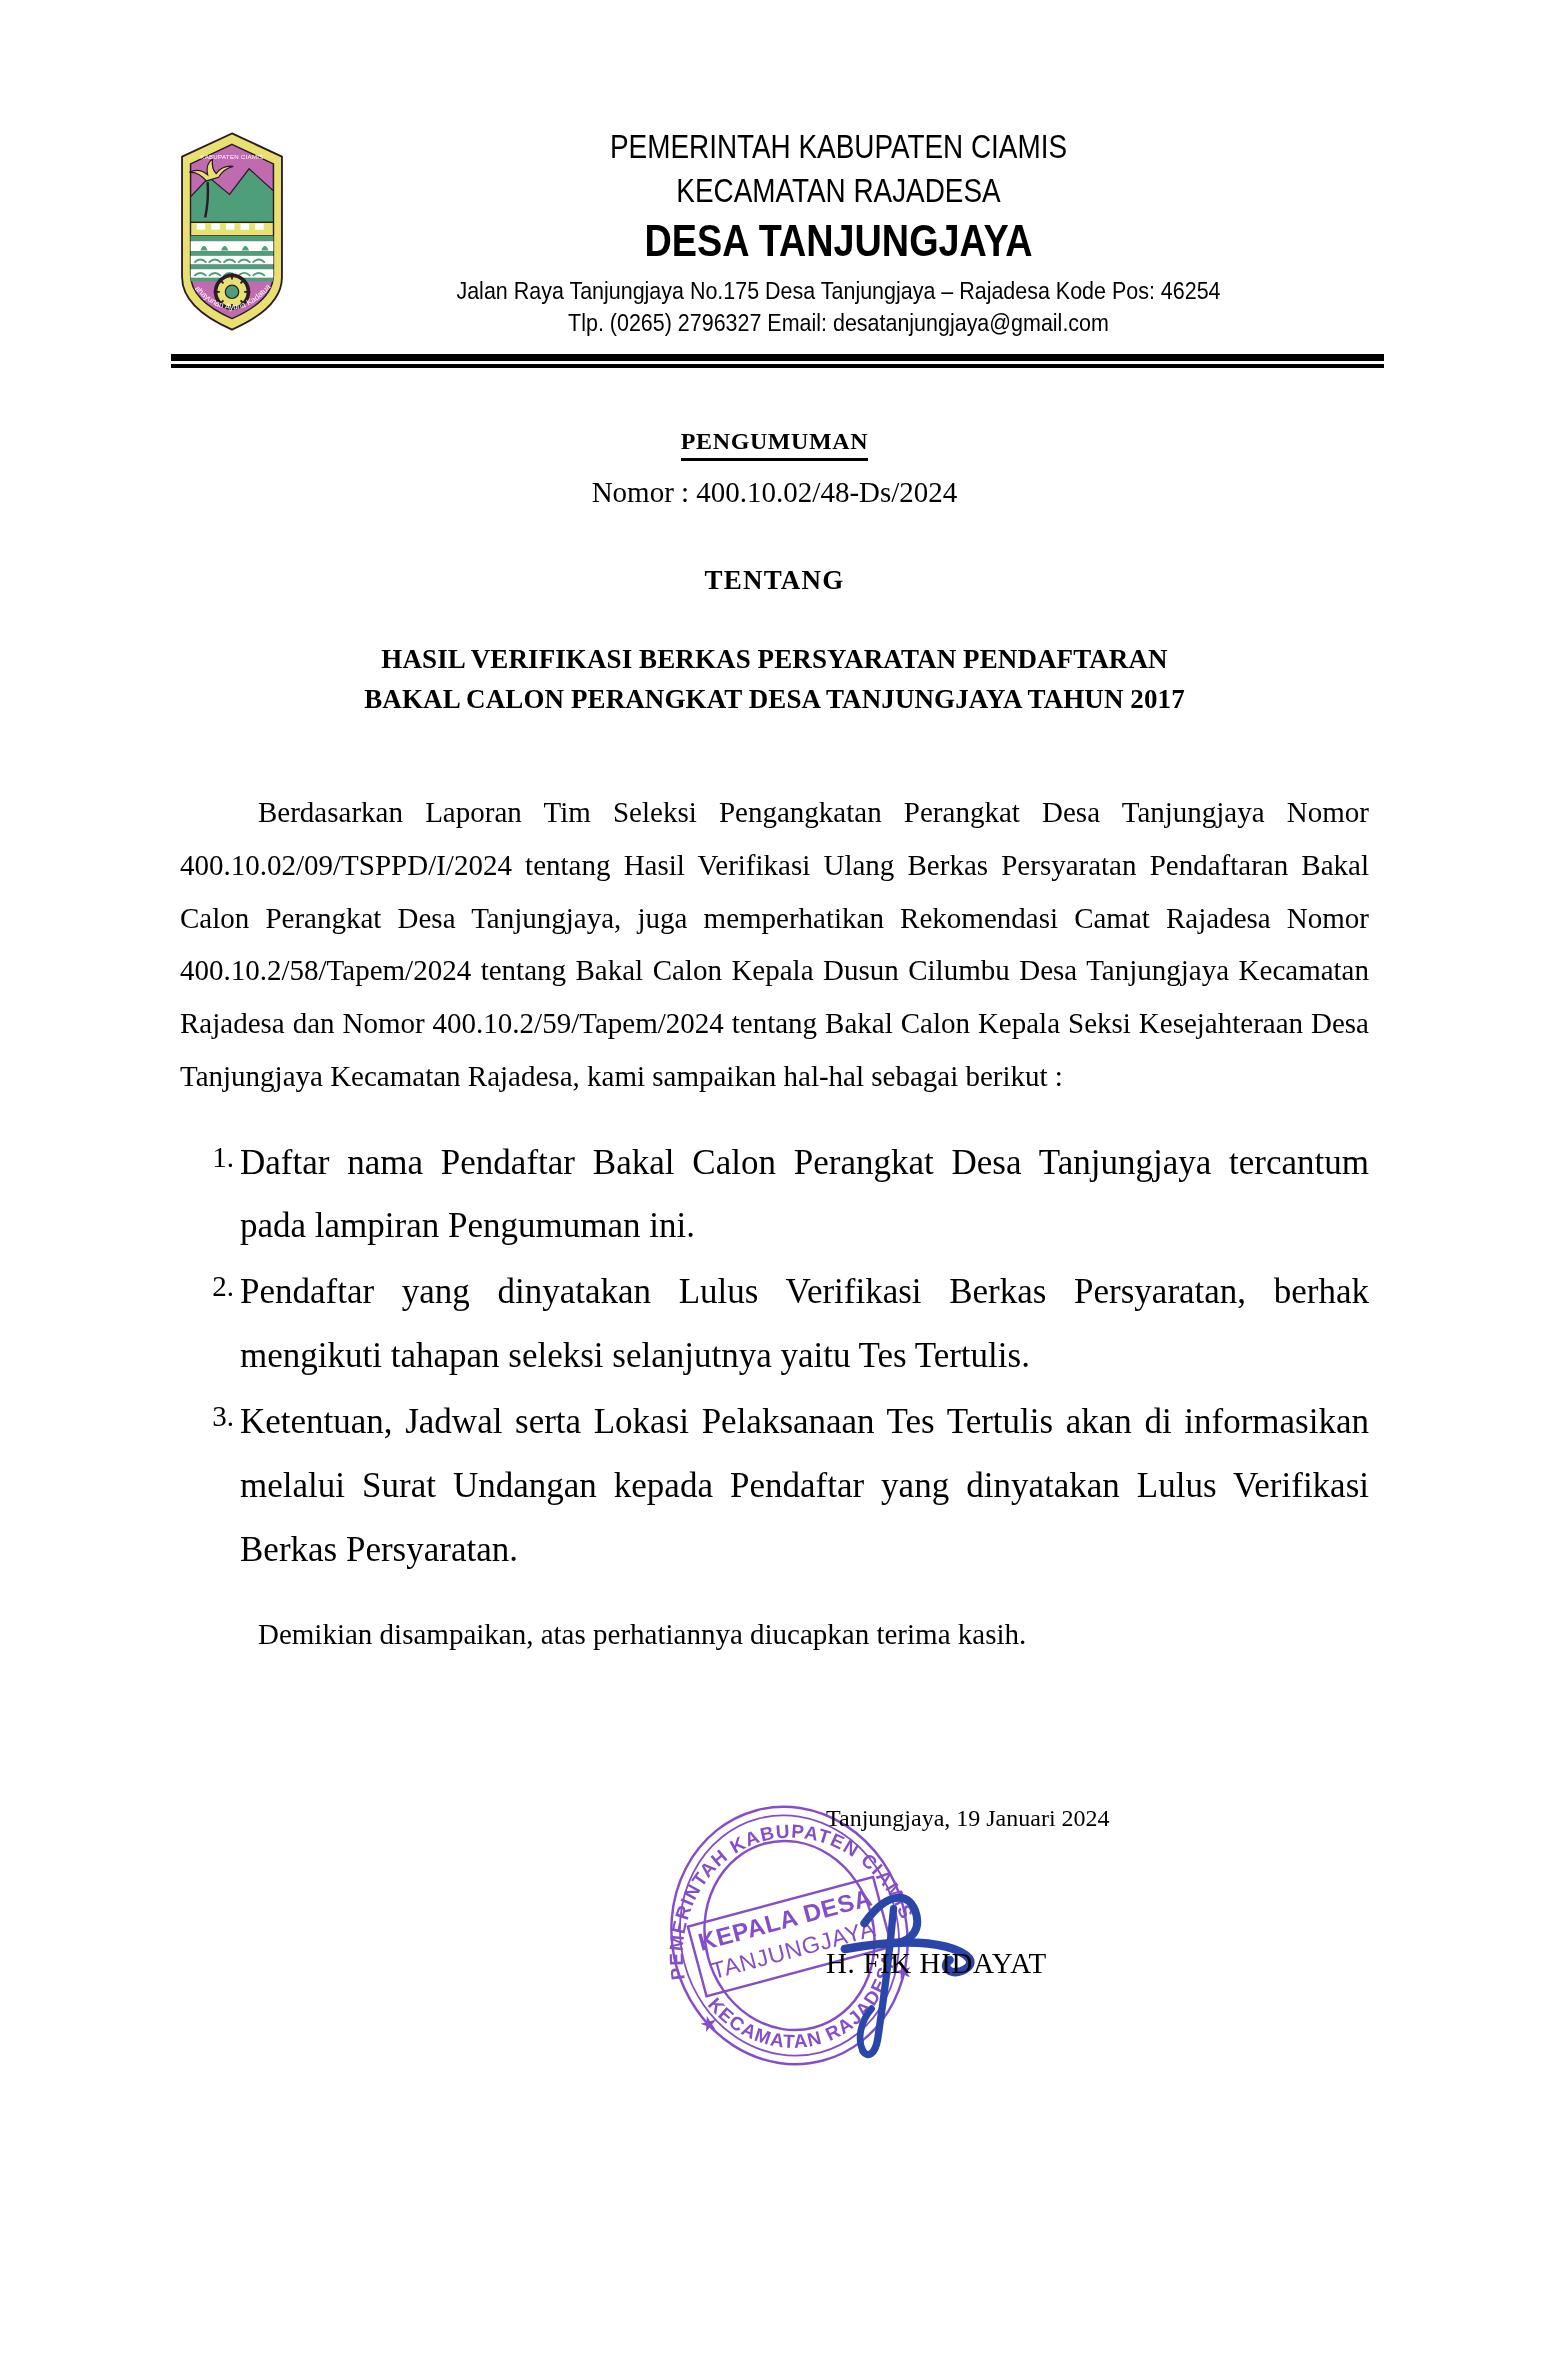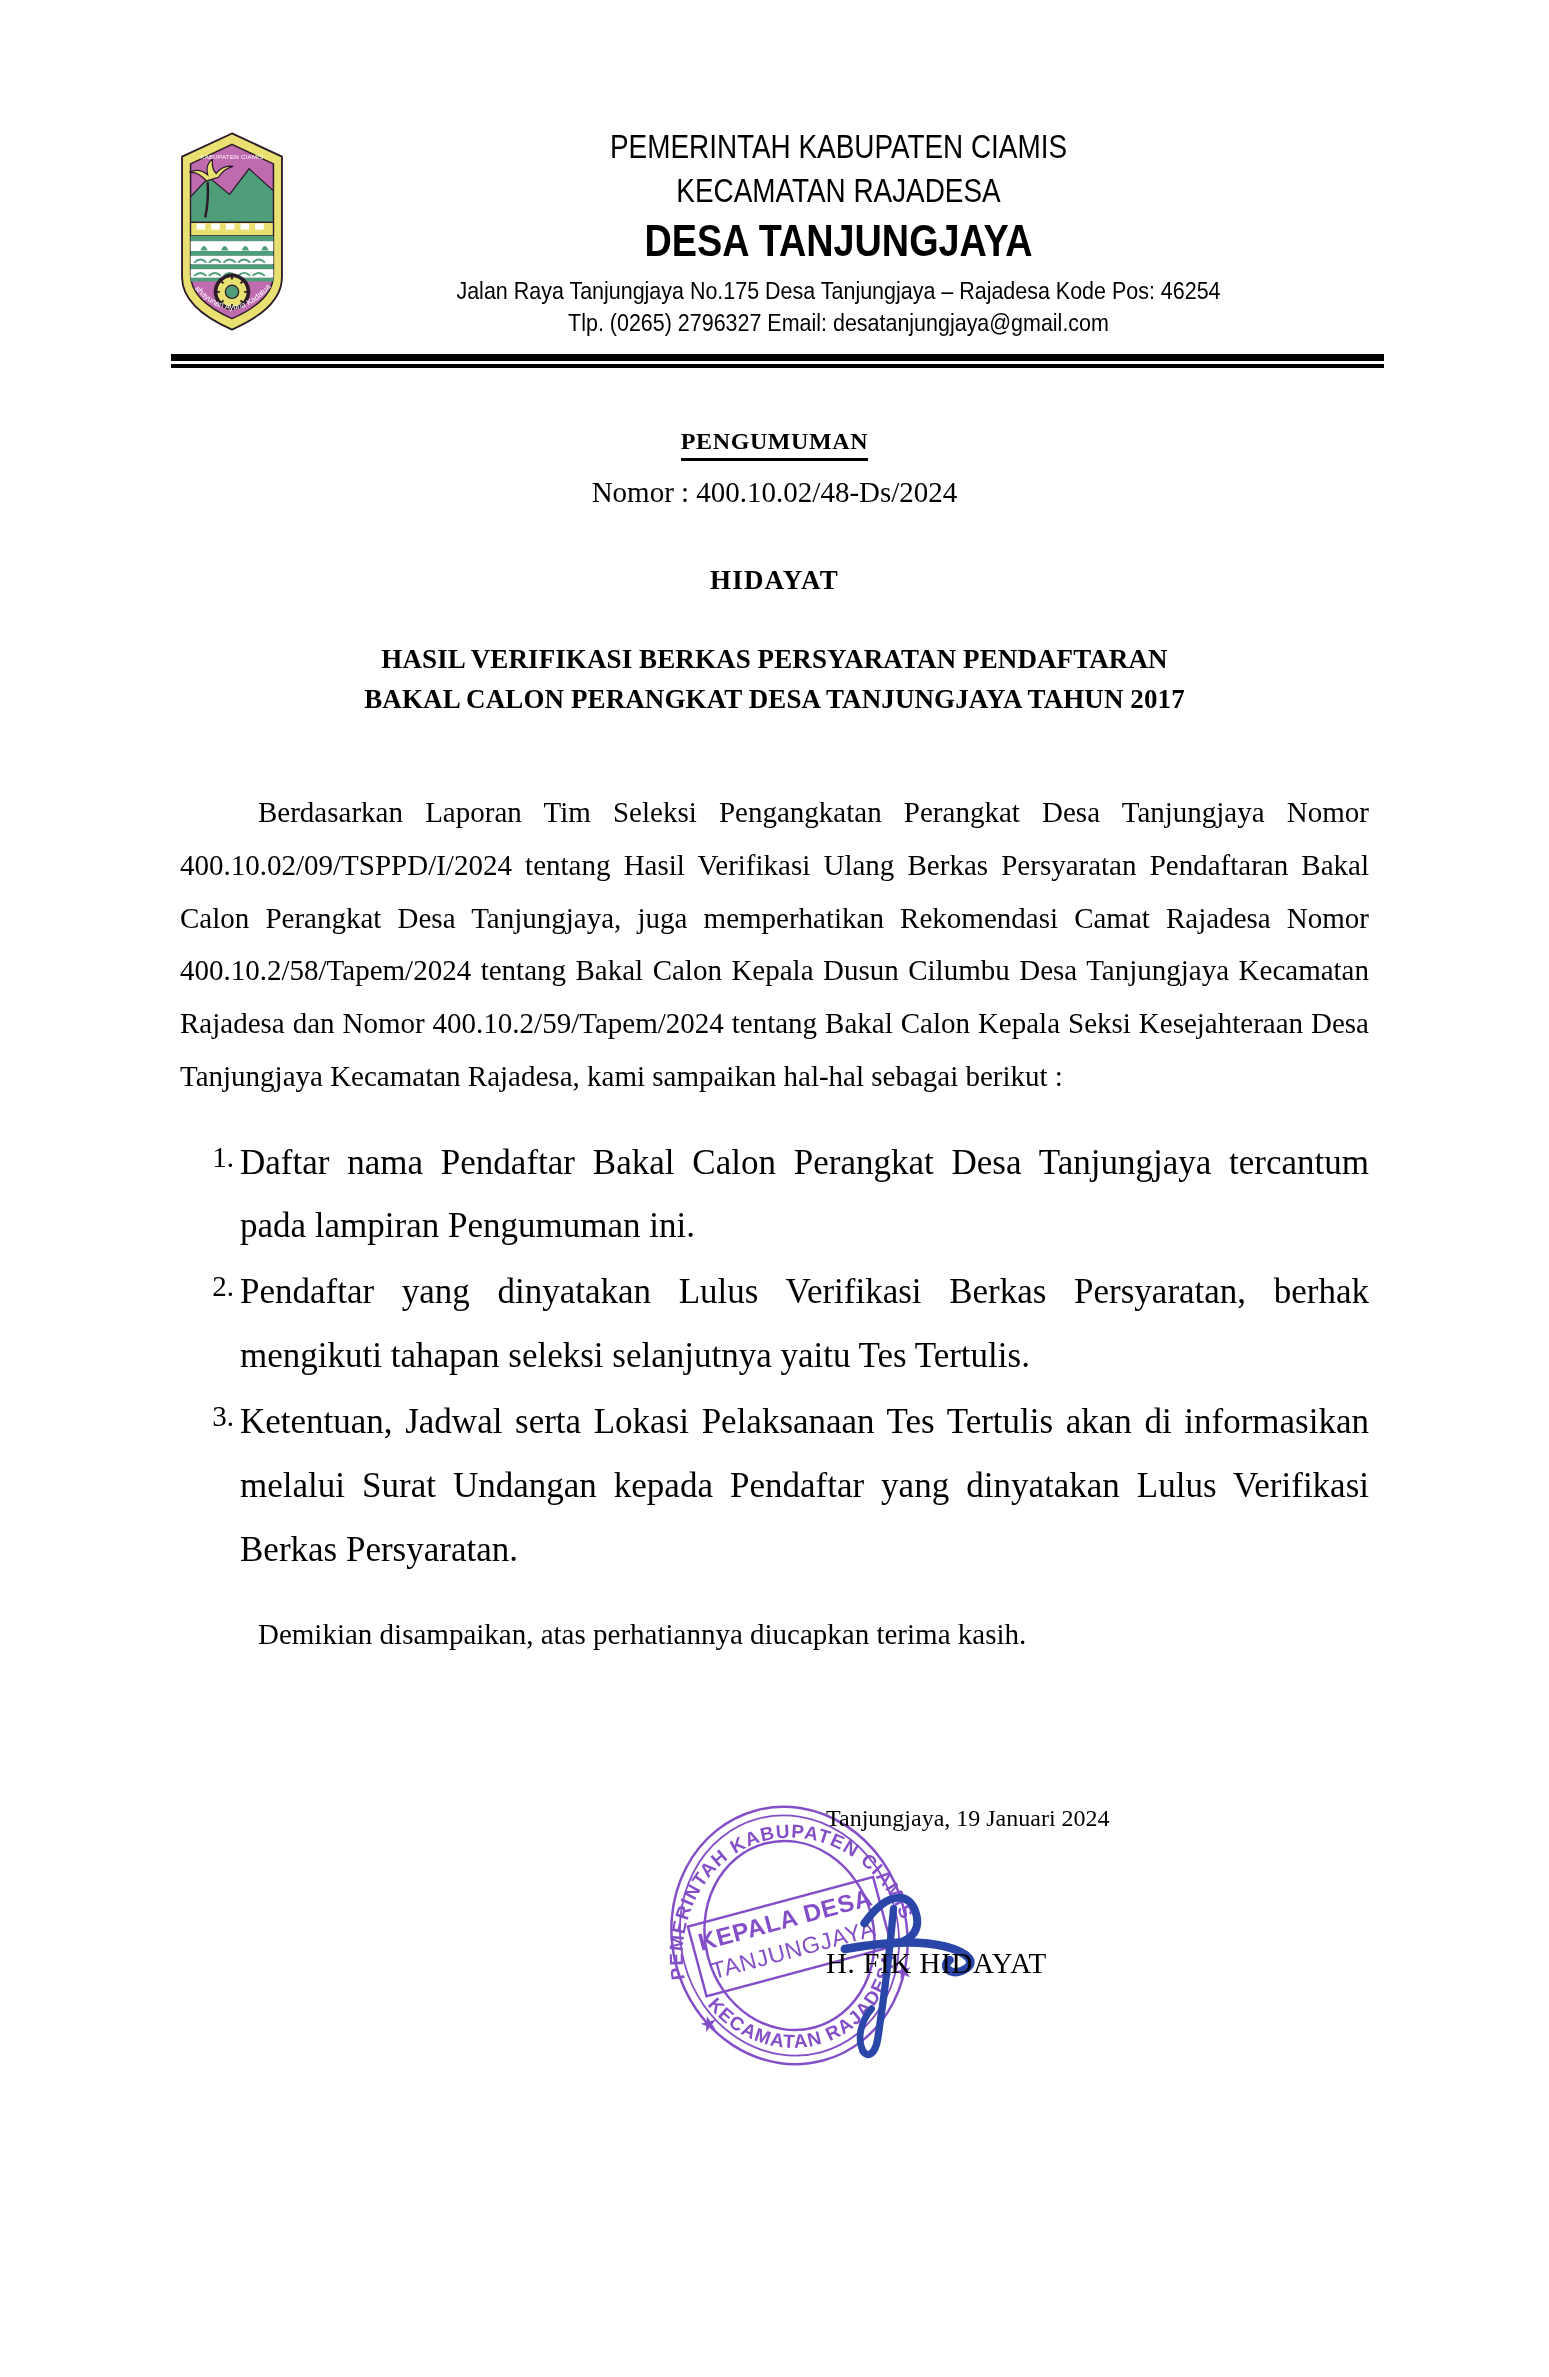--- a/index.html
+++ b/index.html
@@ -303,21 +303,21 @@
       <div class="lh-addr2">Tlp. (0265) 2796327 Email: desatanjungjaya@gmail.com</div>
     </div>
   </div>
 
   <div class="rule-thick"></div>
   <div class="rule-thin"></div>
 
   <div class="titleblock">
     <div><span class="t-pengumuman">PENGUMUMAN</span></div>
     <div class="t-nomor">Nomor : 400.10.02/48-Ds/2024</div>
-    <div class="t-tentang">HIDAYAT</div>
+    <div class="t-tentang">TENTANG</div>
     <div class="t-subject">
       <div>HASIL VERIFIKASI BERKAS PERSYARATAN PENDAFTARAN</div>
       <div>BAKAL CALON PERANGKAT DESA TANJUNGJAYA TAHUN 2017</div>
     </div>
   </div>
 
   <div class="bodyarea">
     <p class="para">Berdasarkan Laporan Tim Seleksi Pengangkatan Perangkat Desa Tanjungjaya Nomor 400.10.02/09/TSPPD/I/2024 tentang Hasil Verifikasi Ulang Berkas Persyaratan Pendaftaran Bakal Calon Perangkat Desa Tanjungjaya, juga memperhatikan Rekomendasi Camat Rajadesa Nomor 400.10.2/58/Tapem/2024 tentang Bakal Calon Kepala Dusun Cilumbu Desa Tanjungjaya Kecamatan Rajadesa dan Nomor 400.10.2/59/Tapem/2024 tentang Bakal Calon Kepala Seksi Kesejahteraan Desa Tanjungjaya Kecamatan Rajadesa, kami sampaikan hal-hal sebagai berikut :</p>
 
     <ol class="numlist">

